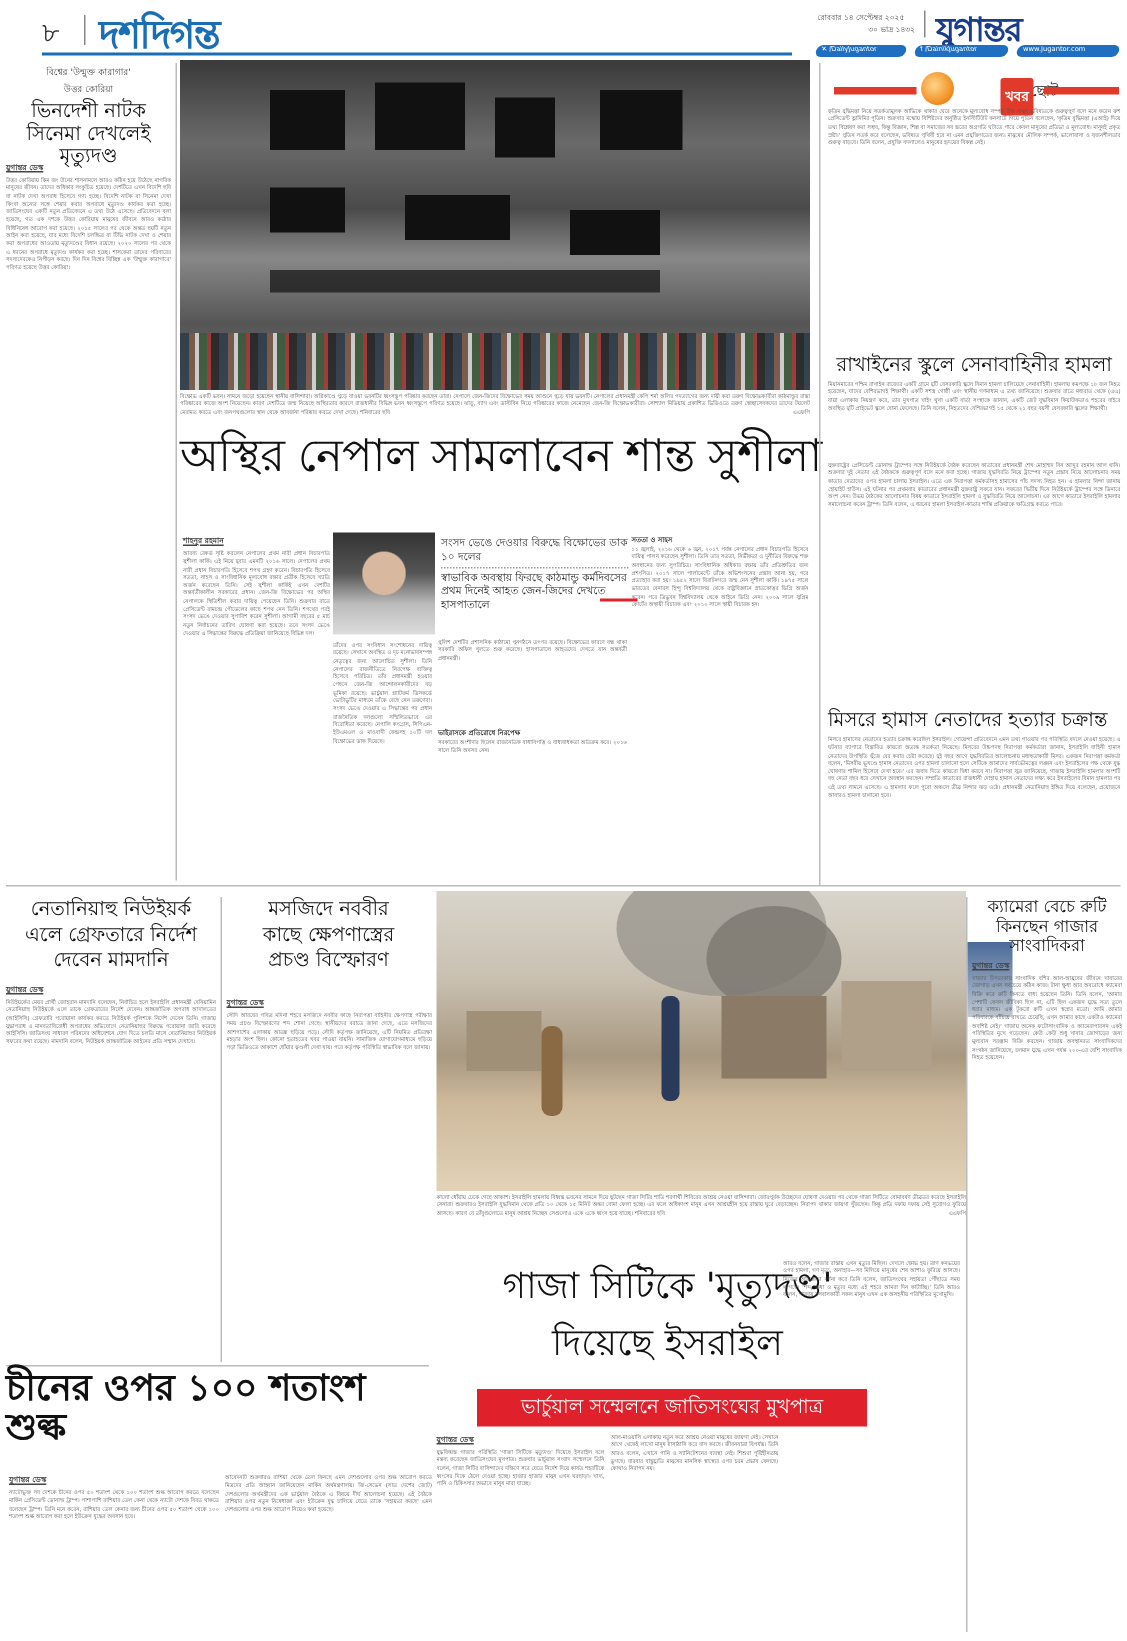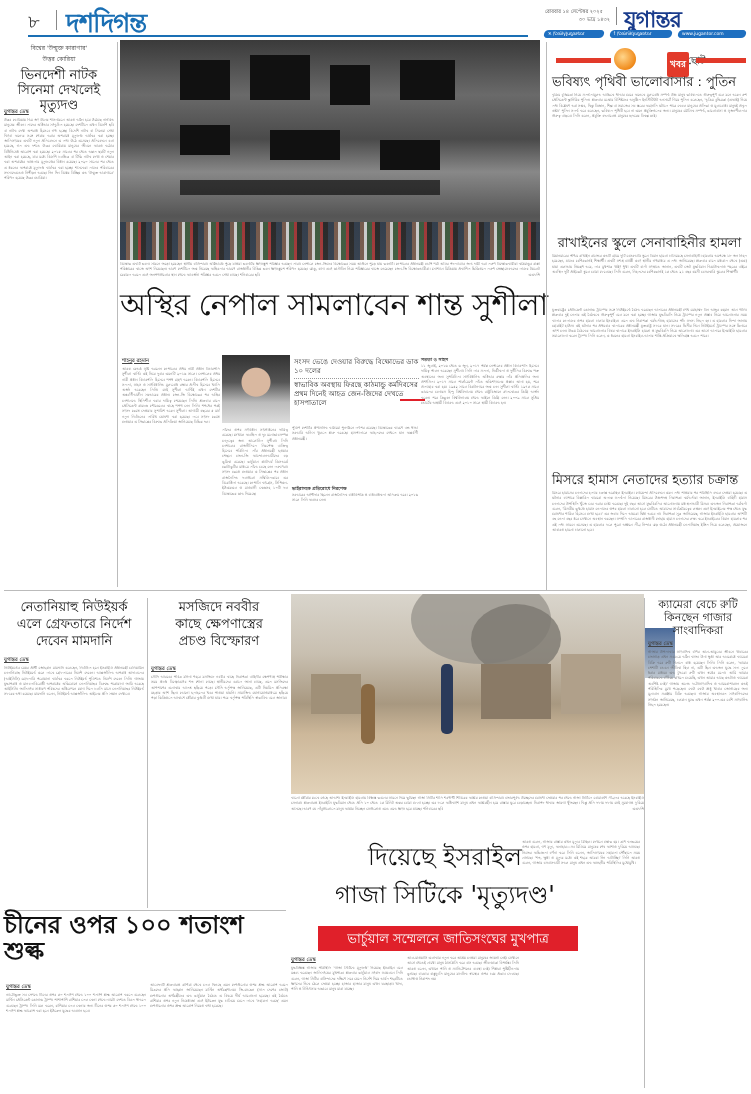--- a/index.html
+++ b/index.html
@@ -124,21 +124,20 @@
 
 <div class="abs" id="chhoto-banner">
   <div class="bar" style="left:0;width:55px"></div>
   <div id="globe-icon"></div>
   <div id="chhoto-label">ছোট</div>
   <div id="khobor-label">খবর</div>
   <div class="bar" style="left:140px;width:50px"></div>
 </div>
 
 <div class="abs" style="left:552px;top:72px;width:195px">
-  <div class="side-hl">ভবিষ্যৎ পৃথিবী ভালোবাসার : পুতিন</div>
   <div class="txt" style="height:145px">কৃত্রিম বুদ্ধিমত্তা নিয়ে সতর্কতামূলক আভিকে থাকার ঘেরে অনেকে মূল্যবোধ সম্পর্ক উচ্চ মানুষ ভবিষ্যতকে গুরুত্বপূর্ণ বলে মনে করেন রুশ প্রেসিডেন্ট ভ্লাদিমির পুতিন। শুক্রবার মস্কোয় বিশিষ্টদের অনুষ্ঠিত ইনস্টিটিউট কনসার্টে গিয়ে পুতিন বলেছেন, 'কৃত্রিম বুদ্ধিমত্তা (এআই) দিয়ে তথ্য বিশ্লেষণ করা সম্ভব, কিন্তু বিজ্ঞান, শিল্প বা সমাজের সব স্তরের অগ্রগতি ঘটাতে পারে কেবল মানুষের প্রতিভা ও মূল্যবোধ। মানুষই প্রকৃত স্রষ্টা।' পুতিন সতর্ক করে বলেছেন, ভবিষ্যত পৃথিবী হবে না এমন প্রযুক্তিগতের জন্য। মানুষের মৌলিক সম্পর্ক, ভালোবাসা ও সৃজনশীলতার গুরুত্ব বাড়বে। তিনি বলেন, প্রযুক্তি বদলালেও মানুষের হৃদয়ের বিকল্প নেই।</div>
 </div>
 <div class="abs" style="left:552px;top:233px;width:195px">
   <div class="side-hl" style="text-align:center">রাখাইনের স্কুলে সেনাবাহিনীর হামলা</div>
   <div class="txt" style="height:50px">মিয়ানমারের পশ্চিম রাখাইন রাজ্যের একটি গ্রামে দুটি বেসরকারি স্কুলে বিমান হামলা চালিয়েছে সেনাবাহিনী। হামলায় কমপক্ষে ১৮ জন নিহত হয়েছেন, যাদের বেশিরভাগই শিক্ষার্থী। একটি সশস্ত্র গোষ্ঠী এবং স্থানীয় গণমাধ্যম এ তথ্য জানিয়েছে। শুক্রবার রাতে মধ্যরাত থেকে (এএ) যায়া এলাকায় নিয়ন্ত্রণ করে, তার মুখপাত্র খাইং থুখা একটি বার্তা সংস্থাকে জানান, একটি জেট যুদ্ধবিমান কিয়াউকতাও শহরের বাইরে অবস্থিত দুটি প্রাইভেট স্কুলে বোমা ফেলেছে। তিনি বলেন, নিহতদের বেশিরভাগই ১৫ থেকে ২১ বছর বয়সী বেসরকারি স্কুলের শিক্ষার্থী।</div>
 </div>
 <div class="abs" style="left:552px;top:308px;width:195px">
   <div class="txt" style="height:110px">যুক্তরাষ্ট্রের প্রেসিডেন্ট ডোনাল্ড ট্রাম্পের সঙ্গে নিউইয়র্কে বৈঠক করেছেন কাতারের প্রধানমন্ত্রী শেখ মোহাম্মদ বিন আব্দুর রহমান আল থানি। শুক্রবার দুই নেতার এই বৈঠককে গুরুত্বপূর্ণ বলে মনে করা হচ্ছে। গাজায় যুদ্ধবিরতি নিয়ে ট্রাম্পের নতুন প্রস্তাব নিয়ে আলোচনার সময় কাতার নেতাদের ওপর হামলা চালায় ইসরাইল। এতে এক নিরাপত্তা কর্মকর্তাসহ হামাসের পাঁচ সদস্য নিহত হন। এ হামলার নিন্দা জানায় হোয়াইট হাউস। এই ঘটনার পর প্রথমবার কাতারের প্রধানমন্ত্রী যুক্তরাষ্ট্র সফরে যান। সফরের দ্বিতীয় দিনে নিউইয়র্কে ট্রাম্পের সঙ্গে ডিনারে অংশ নেন। উভয় বৈঠকের আলোচনার বিষয় কাতারে ইসরাইলি হামলা ও যুদ্ধবিরতি নিয়ে আলোচনা। এর আগে কাতারে ইসরাইলি হামলার সমালোচনা করেন ট্রাম্প। তিনি বলেন, এ ধরনের হামলা ইসরাইল-কাতার শান্তি প্রক্রিয়াকে ক্ষতিগ্রস্ত করতে পারে।</div>
 </div>
 <div class="abs" style="left:552px;top:470px;width:195px">
@@ -186,22 +185,22 @@
   <div>ক্যামেরা বেচে রুটি</div>
   <div>কিনছেন গাজার</div>
   <div>সাংবাদিকরা</div>
 </div>
 <div class="abs" style="left:648px;top:640px;width:100px">
   <div class="byline">যুগান্তর ডেস্ক</div>
   <div class="txt" style="height:445px">গাজার উপত্যকায় সাংবাদিক বশির আল-আয়ুবের জীবনে খাবারের জোগাড় এখন সবচেয়ে কঠিন কাজ। টানা ক্ষুধা আর অবরোধে ক্যামেরা বিক্রি করে রুটি কিনতে বাধ্য হয়েছেন তিনি। তিনি বলেন, 'আমার পেশাটি কেবল জীবিকা ছিল না, এটি ছিল একজন যুদ্ধে সত্য তুলে ধরার মাধ্যম। এক টুকরো রুটি এখন স্বপ্নের মতো। আমি আমার পরিবারকে বাঁচিয়ে রাখতে চেয়েছি, এখন আমার কাছে একটাও ক্যামেরা অবশিষ্ট নেই।' গাজায় অনেক ফটোসাংবাদিক ও ক্যামেরাপারসন একই পরিস্থিতির মুখে পড়েছেন। কেউ কেউ শুধু খাবার জোগাড়ের জন্য মূল্যবান সরঞ্জাম বিক্রি করছেন। গাজায় অবস্থানরত সাংবাদিকদের সংগঠন জানিয়েছে, চলমান যুদ্ধে এখন পর্যন্ত ২০০-এর বেশি সাংবাদিক নিহত হয়েছেন।</div>
 </div>
 
 <div class="abs hl" style="left:290px;top:838px;width:310px;text-align:center;font-size:24px;line-height:38px">
+  <div>গাজা সিটিকে 'মৃত্যুদণ্ড'</div>
   <div>দিয়েছে ইসরাইল</div>
-  <div>গাজা সিটিকে 'মৃত্যুদণ্ড'</div>
 </div>
 <div class="abs" id="red-bar">ভার্চুয়াল সম্মেলনে জাতিসংঘের মুখপাত্র</div>
 <div class="abs" style="left:291px;top:956px;width:112px">
   <div class="byline">যুগান্তর ডেস্ক</div>
   <div class="txt" style="height:130px">যুদ্ধবিধ্বস্ত গাজার পরিস্থিতি 'গাজা সিটিকে মৃত্যুদণ্ড' দিয়েছে ইসরাইল বলে মন্তব্য করেছেন জাতিসংঘের মুখপাত্র। শুক্রবার ভার্চুয়াল সংবাদ সম্মেলনে তিনি বলেন, গাজা সিটির বাসিন্দাদের দক্ষিণে সরে যেতে নির্দেশ দিয়ে কার্যত শহরটিকে ধ্বংসের দিকে ঠেলে দেওয়া হচ্ছে। হাজার হাজার মানুষ এখন ঘরছাড়া। খাদ্য, পানি ও চিকিৎসার অভাবে মানুষ মারা যাচ্ছে।</div>
 </div>
 <div class="abs txt" style="left:407px;top:956px;width:112px;height:135px">আল-মাওয়াসি এলাকায় নতুন করে আশ্রয় নেওয়া মানুষের জায়গা নেই। সেখানে আগে থেকেই লাখো মানুষ ঠাসাঠাসি করে বাস করছে। জীবনযাত্রা বিপর্যস্ত। তিনি আরও বলেন, এখানে পানি ও স্যানিটেশনের ব্যবস্থা নেই। শিশুরা পুষ্টিহীনতায় ভুগছে। বারবার বাস্তুচ্যুতি মানুষের মানসিক স্বাস্থ্যের ওপর চরম প্রভাব ফেলছে। কোথাও নিরাপদ নয়।</div>
 <div class="abs txt" style="left:522px;top:840px;width:118px;height:250px">আরও বলেন, গাজার রাস্তায় এখন মৃত্যুর মিছিল। দেখলে ক্ষোভ হয়। ত্রাণ কনভয়ের ওপর হামলা, গণ মৃত্যু, অনাহার—সব মিলিয়ে মানুষের শেষ আশাও ফুরিয়ে আসছে। নিজের অভিজ্ঞতা বর্ণনা করে তিনি বলেন, জাতিসংঘের সহায়তা পৌঁছাতে সময় লাগছে। 'শব্দ, ক্ষুধা ও মৃত্যুর মধ্যে এই শহরে আমরা দিন কাটাচ্ছি।' তিনি আরও বলেন, গাজায় বসবাসকারী সকল মানুষ এখন এক অসহনীয় পরিস্থিতির মুখোমুখি।</div>
 
 <div class="hline" style="left:4px;top:910px;width:282px"></div>

